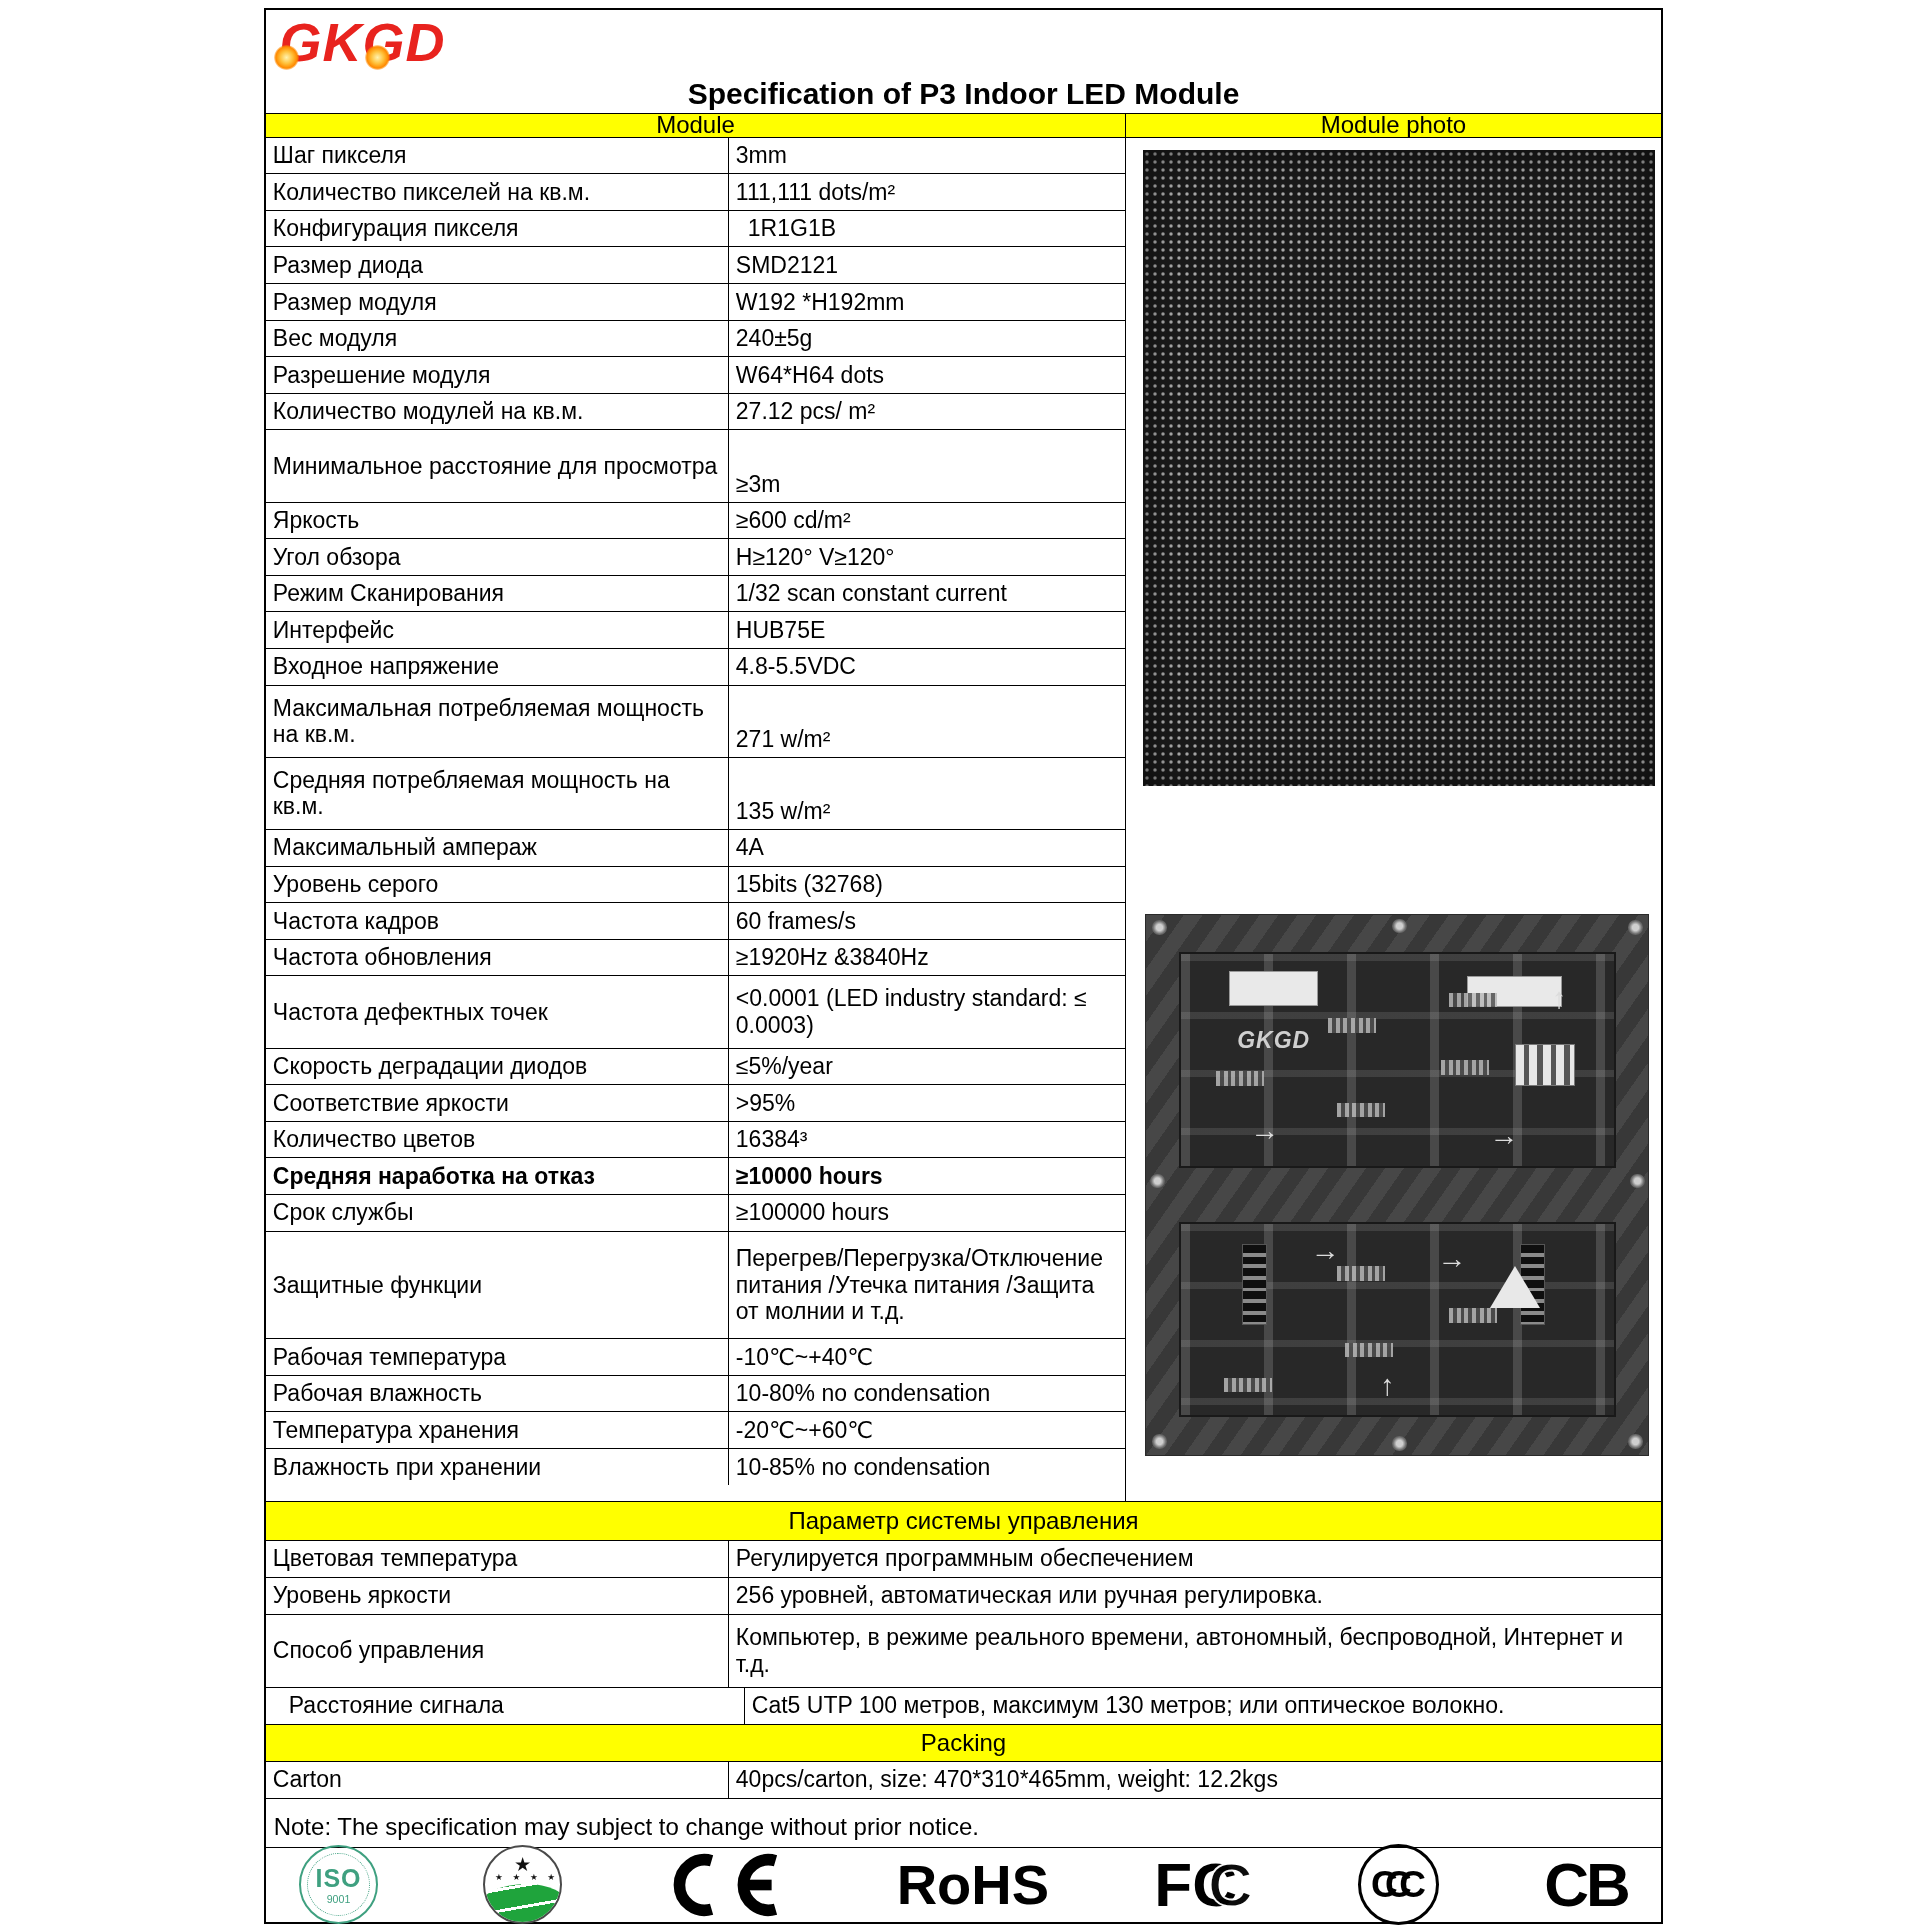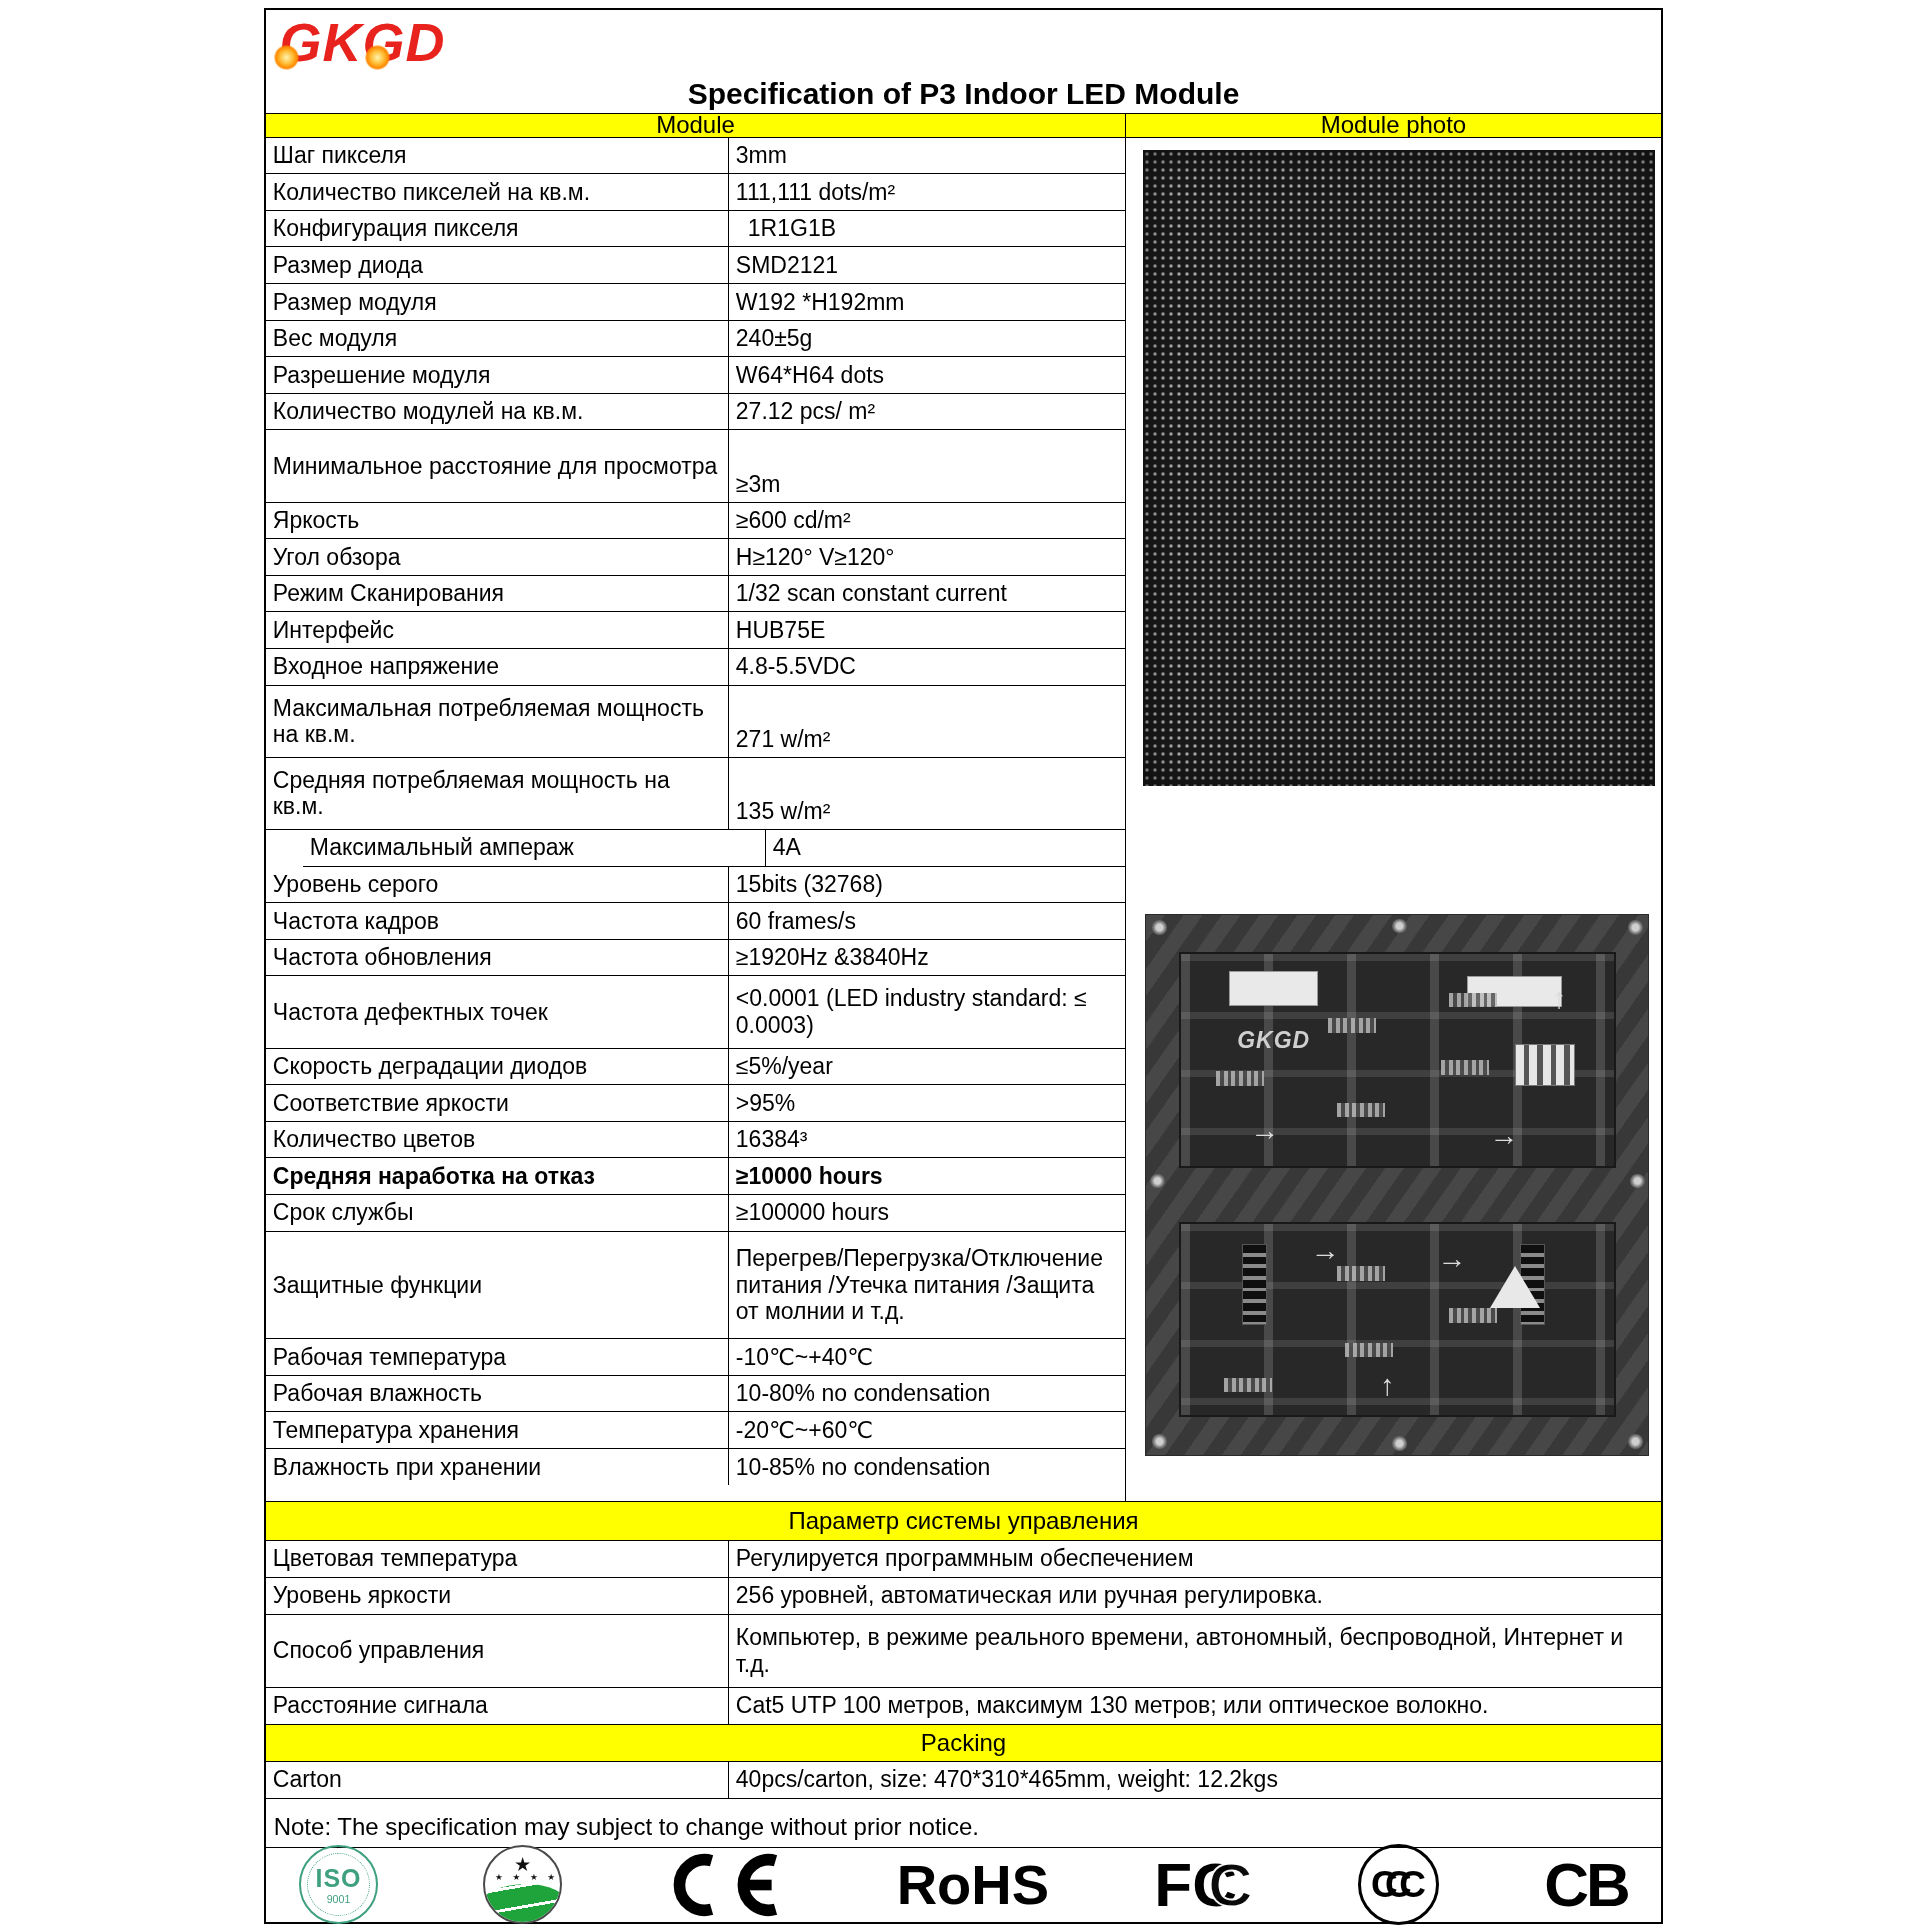--- a/index.html
+++ b/index.html
@@ -139,21 +139,21 @@
             <div class="cell cell-value">4.8-5.5VDC</div>
           </div>
           <div class="row v-bottom" style="flex-grow: 2;">
             <div class="cell cell-label">Максимальная потребляемая мощность на кв.м.</div>
             <div class="cell cell-value">271 w/m²</div>
           </div>
           <div class="row v-bottom" style="flex-grow: 2;">
             <div class="cell cell-label">Средняя потребляемая мощность на кв.м.</div>
             <div class="cell cell-value">135 w/m²</div>
           </div>
-          <div class="row" style="flex-grow: 1; margin-left: 37px;">
+          <div class="row" style="flex-grow: 1;">
             <div class="cell cell-label">Максимальный ампераж</div>
             <div class="cell cell-value">4A</div>
           </div>
           <div class="row" style="flex-grow: 1;">
             <div class="cell cell-label">Уровень серого</div>
             <div class="cell cell-value">15bits (32768)</div>
           </div>
           <div class="row" style="flex-grow: 1;">
             <div class="cell cell-label">Частота кадров</div>
             <div class="cell cell-value">60 frames/s</div>
@@ -259,21 +259,21 @@
         <div class="cell cell-value">Регулируется программным обеспечением</div>
       </div>
       <div class="row" style="flex: 0 0 auto; height: 37px;">
         <div class="cell cell-label">Уровень яркости</div>
         <div class="cell cell-value">256 уровней, автоматическая или ручная регулировка.</div>
       </div>
       <div class="row" style="flex: 0 0 auto; height: 73px;">
         <div class="cell cell-label">Способ управления</div>
         <div class="cell cell-value">Компьютер, в режиме реального времени, автономный, беспроводной, Интернет и т.д.</div>
       </div>
-      <div class="row" style="flex: 0 0 auto; height: 37px;">
+      <div class="row" style="flex: 0 0 auto; height: 37px; padding-left: 16px;">
         <div class="cell cell-label">Расстояние сигнала</div>
         <div class="cell cell-value">Cat5 UTP 100 метров, максимум 130 метров; или оптическое волокно.</div>
       </div>
     </div>
 
   <div class="band pack">Packing</div>
   <div class="ctl-rows">
       <div class="row" style="flex: 0 0 auto; height: 37px;">
         <div class="cell cell-label">Carton</div>
         <div class="cell cell-value">40pcs/carton, size: 470*310*465mm, weight: 12.2kgs</div>

